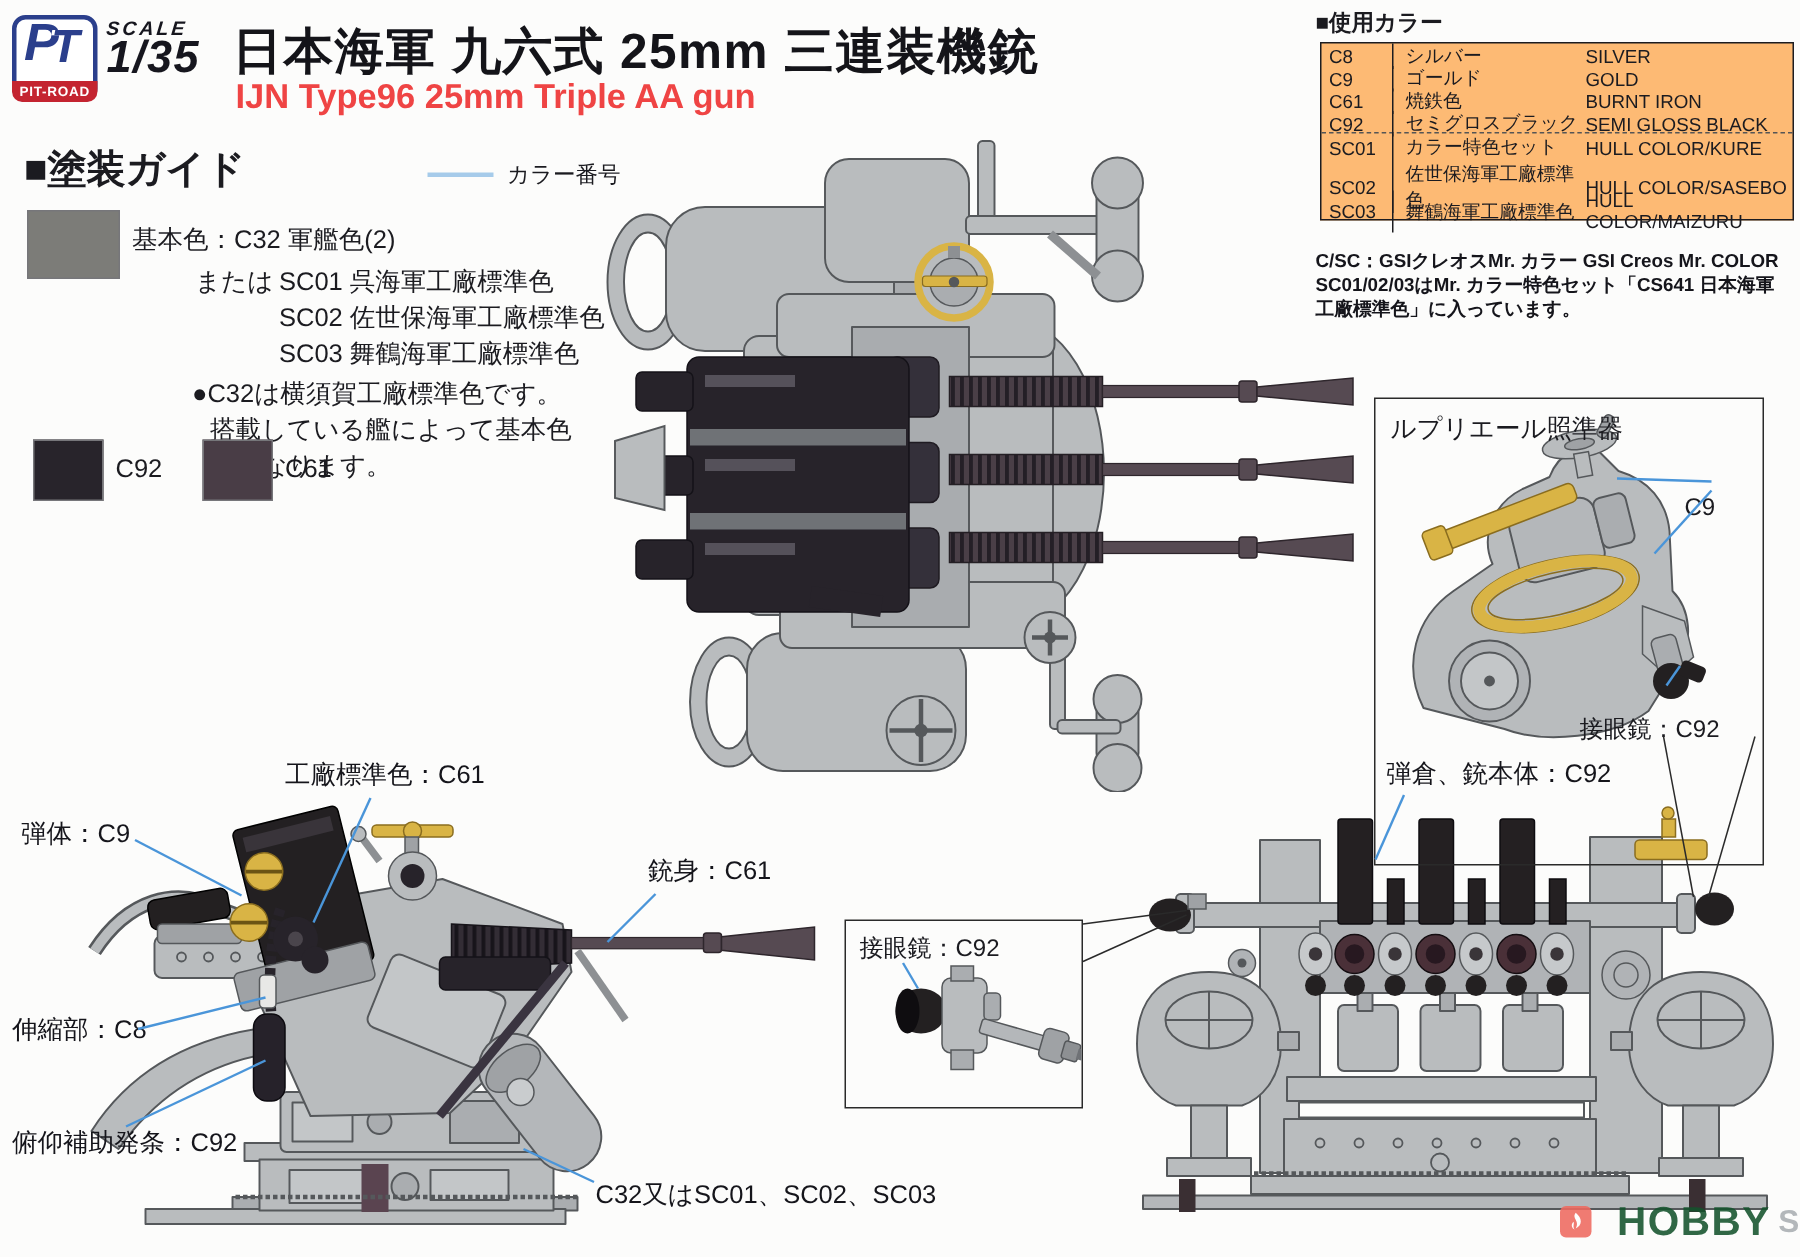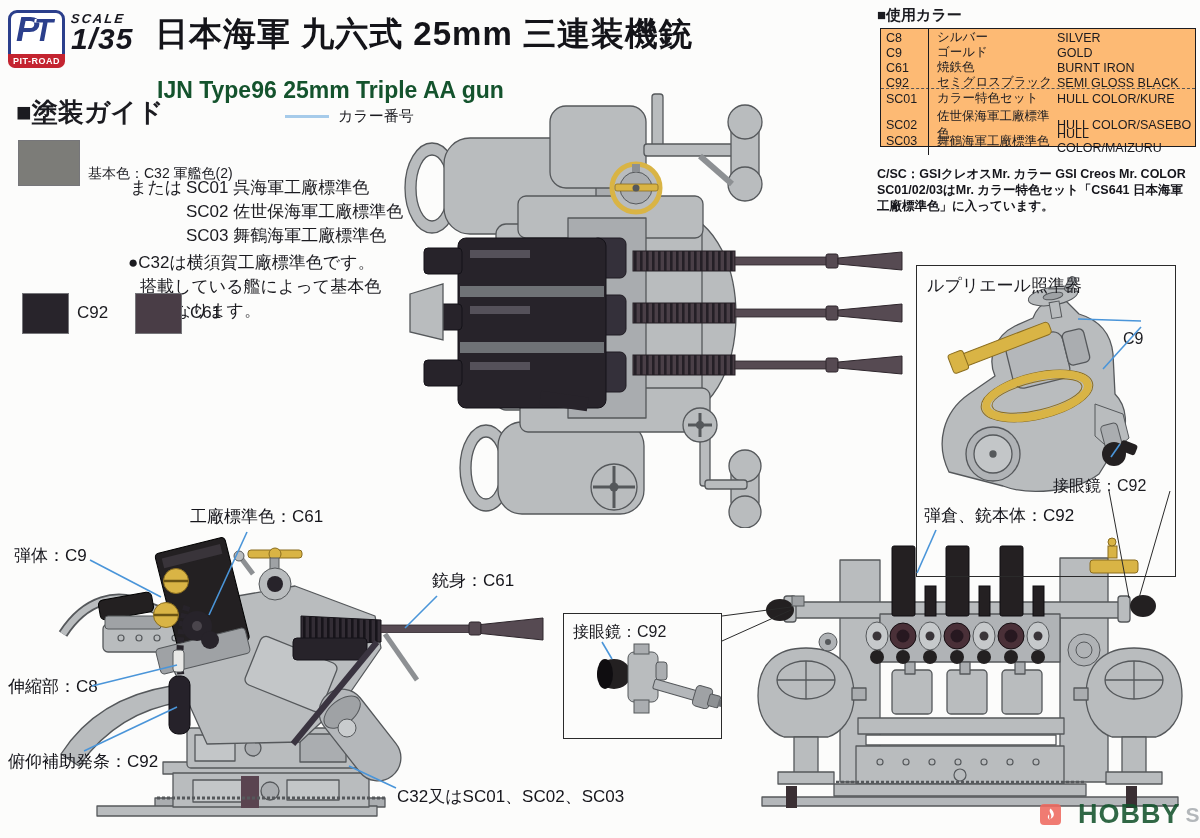--- a/index.html
+++ b/index.html
@@ -10,29 +10,29 @@
 
   
   #logo { left:8px; top:10px; width:57px; height:58px; border:3px solid #2b3f8c; border-radius:9px; background:#fff; }
   #logo .mono-p { position:absolute; left:5px; top:-4px; font-size:35px; font-weight:bold; font-style:italic; color:#2b3f8c; }
   #logo .mono-t { position:absolute; left:23px; top:0px; font-size:31px; font-weight:bold; font-style:italic; color:#2b3f8c; text-shadow:-2px 0 0 #fff; }
   #logo .band { position:absolute; left:-3px; right:-3px; bottom:-3px; height:14px; background:#c42430; border-radius:0 0 7px 7px; color:#fff; font-size:9px; font-weight:bold; letter-spacing:.5px; text-align:center; line-height:14px; }
   #scale { left:71px; top:11px; color:#16161e; }
   #scale .s1 { font-size:13px; font-weight:bold; font-style:italic; letter-spacing:2px; transform:skewX(-6deg); }
   #scale .s2 { font-size:30px; font-weight:bold; font-style:italic; letter-spacing:1px; margin-top:-4px; }
   #title-jp { left:155px; top:12px; font-size:33px; font-weight:bold; letter-spacing:1px; color:#141419; }
-  #title-en { left:157px; top:51px; font-size:23px; font-weight:600; color:#14532d;margin-top:26px; }
+  #title-en { left:157px; top:51px; font-size:23px; font-weight:600; color:#ef4444; }
 
   
   #pg-heading { left:16px; top:95px; font-size:26px; font-weight:bold; }
   #legend { left:285px; top:107px; display:flex; align-items:center; font-size:15px; }
   #legend .line { display:inline-block; width:44px; height:3px; background:#a6cbea; margin-right:9px; }
   .swatch { border:1px solid #76767a; }
   #base-swatch { left:18px; top:140px; width:62px; height:46px; }
-  #base-label { left:88px; top:165px; font-size:14px; }
+  #base-label { left:88px; top:148px; font-size:17px; }
   #or-label { left:130px; top:176px; font-size:17px; }
   .alt { left:186px; font-size:17px; }
   .pg-note { left:128px; font-size:17px; }
   .pg-note.ind { left:140px; }
   #sw-c92 { left:22px; top:293px; width:47px; height:41px; }
   #sw-c92-label { left:77px; top:303px; font-size:17px; }
   #sw-c61 { left:135px; top:293px; width:47px; height:41px; }
   #sw-c61-label { left:190px; top:303px; font-size:17px; }
 
   

